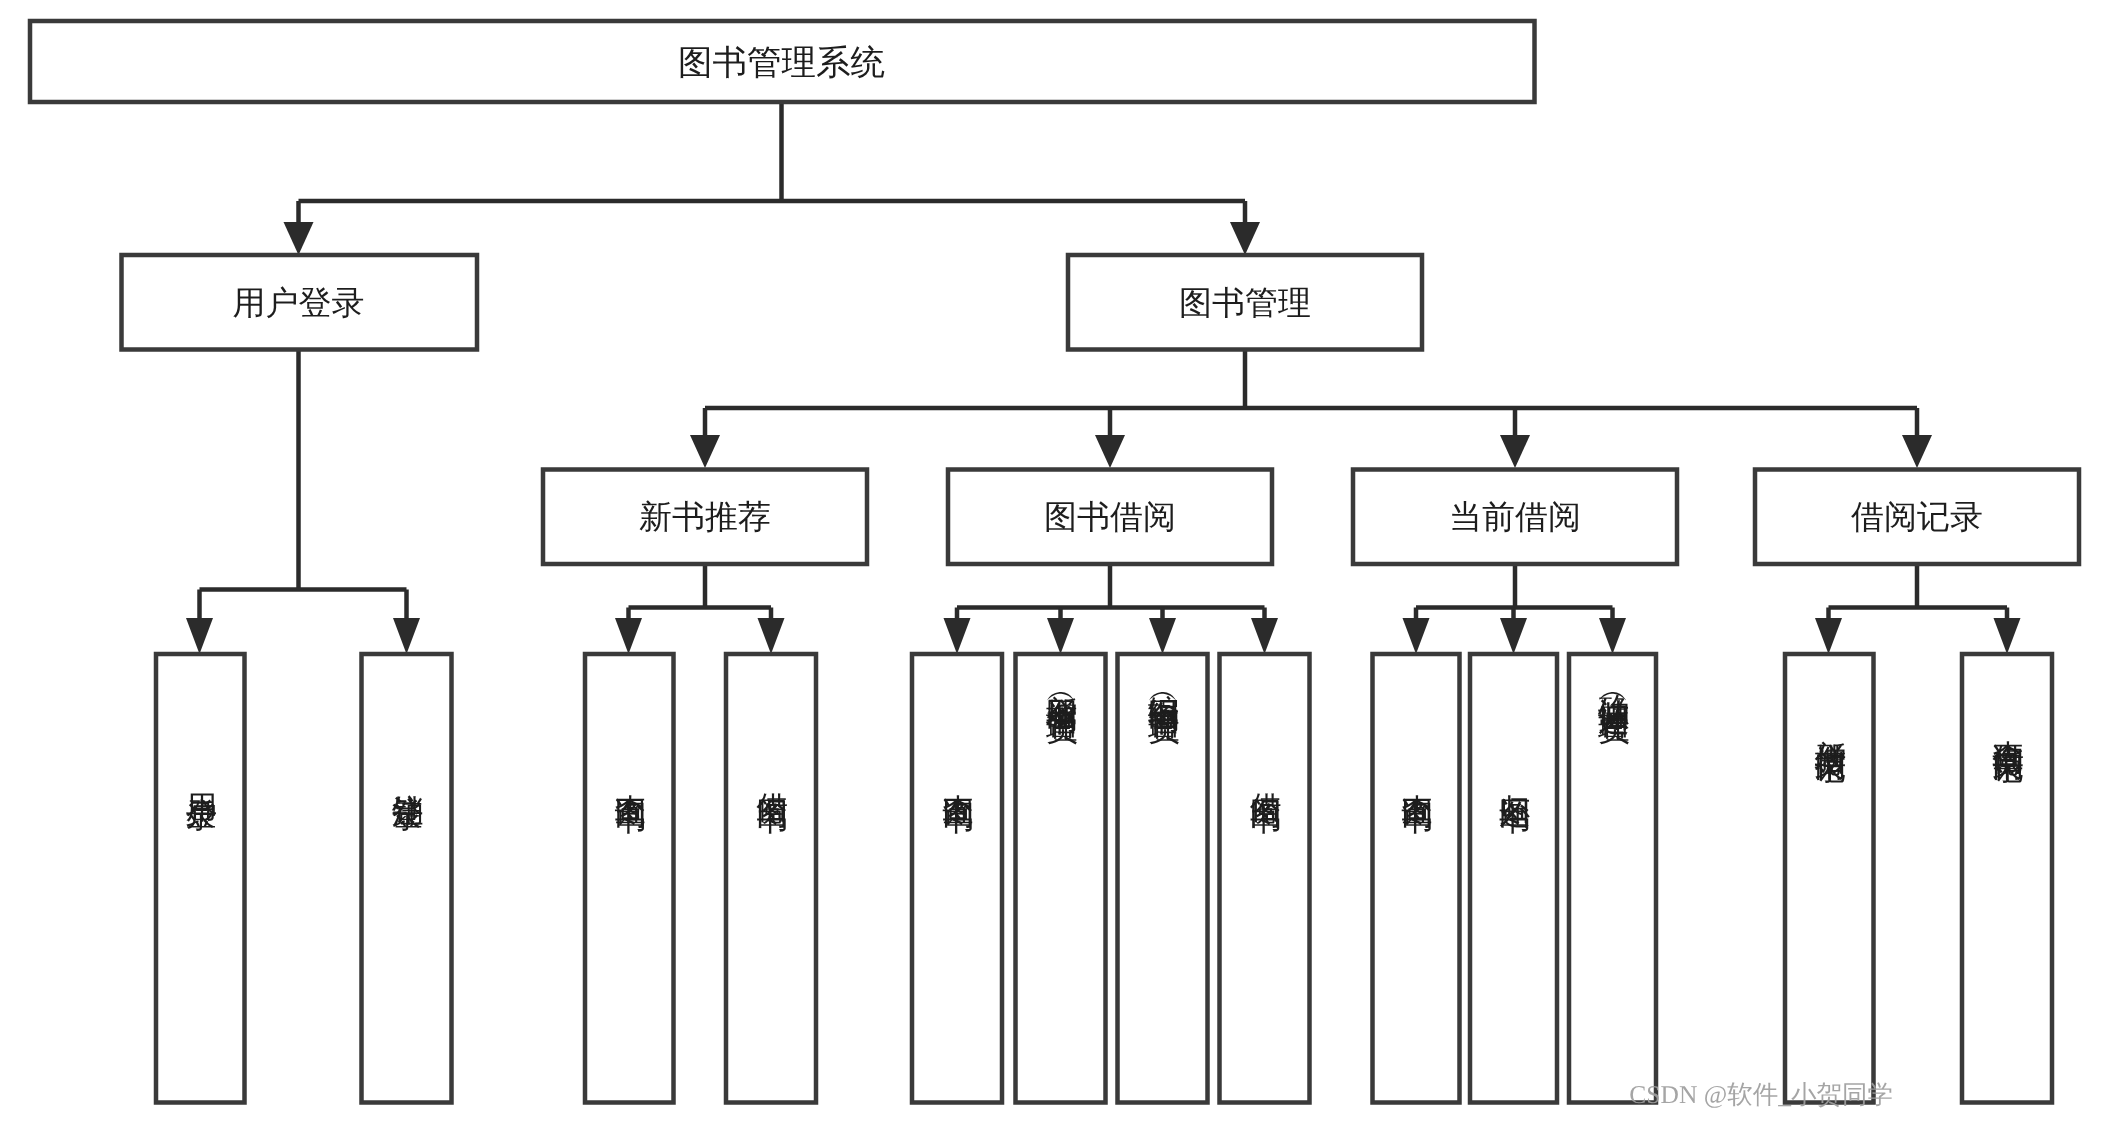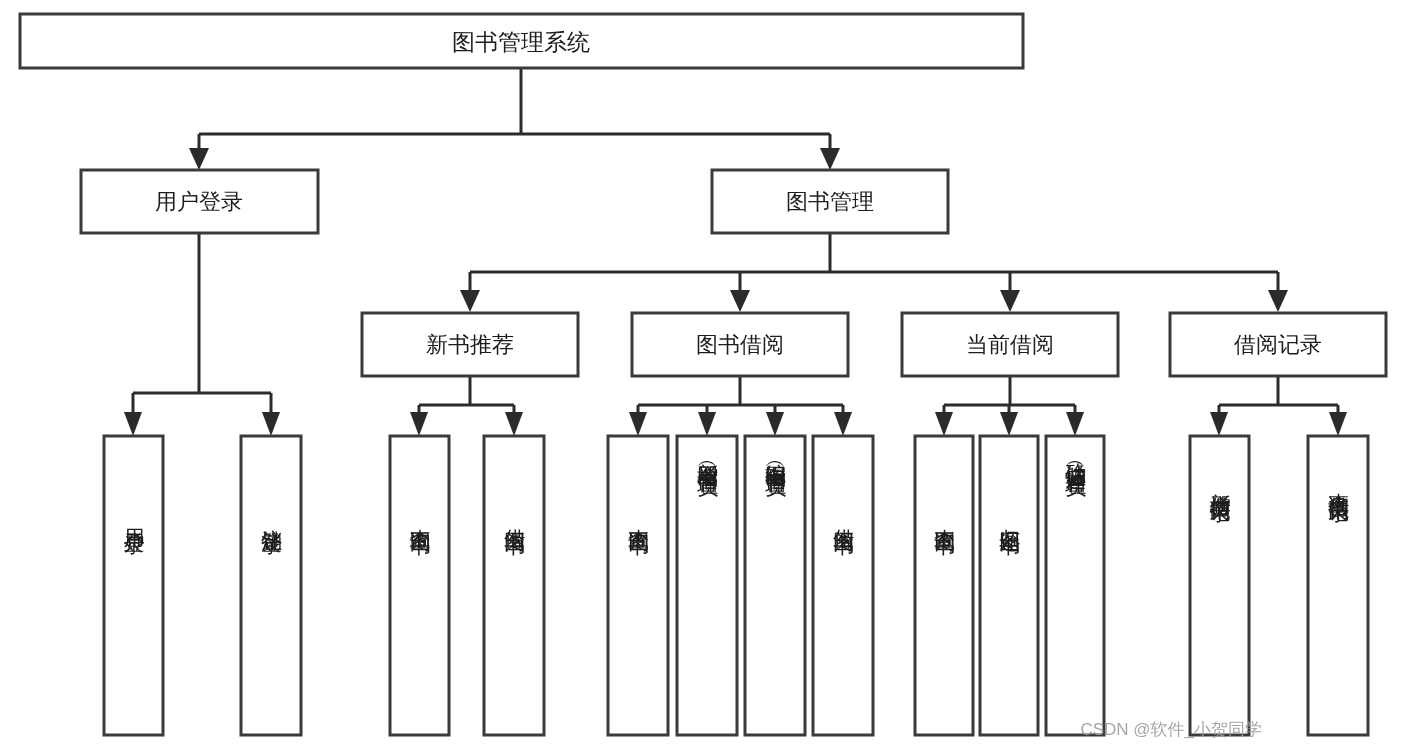--- a/index.html
+++ b/index.html
@@ -69,21 +69,21 @@
     font-size: 21px;
     line-height: 1.22;
     color: #1d1d1d;
     letter-spacing: 2px;
     white-space: nowrap;
   }
   .watermark {
     position: absolute;
     right: 14px;
     bottom: 6px;
-    font-family: Liberation Sans, sans-serif;
+    font-family: Liberation Serif, serif;
     font-size: 17px;
     color: #9e9e9e;
     opacity: 0.92;
     white-space: nowrap;
     pointer-events: none;
   }
 </style>
 </head>
 <body>
 

